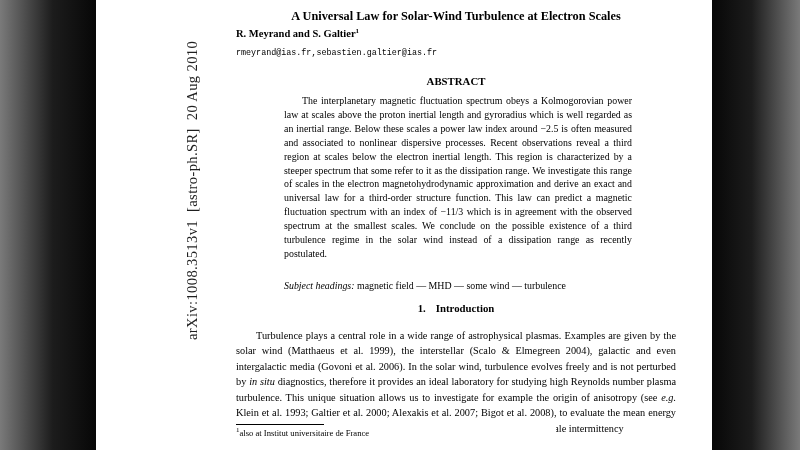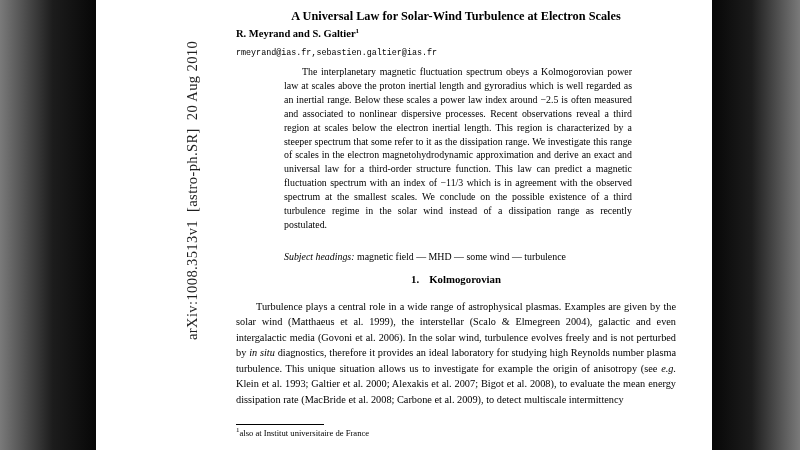--- a/index.html
+++ b/index.html
@@ -77,26 +77,27 @@
 
     <div class="content">
 
       <h1 class="title">A Universal Law for Solar-Wind Turbulence at Electron Scales</h1>
 
       <div class="authors"><span>R. Meyrand and S. Galtier</span><sup>1</sup></div>
 
 
       <div class="emails">rmeyrand@ias.fr,sebastien.galtier@ias.fr</div>
 
+      <div class="abs-heading">ABSTRACT</div>
 
       <p class="abs-text">The interplanetary magnetic fluctuation spectrum obeys a Kolmogorovian power law at scales above the proton inertial length and gyroradius which is well regarded as an inertial range. Below these scales a power law index around −2.5 is often measured and associated to nonlinear dispersive processes. Recent observations reveal a third region at scales below the electron inertial length. This region is characterized by a steeper spectrum that some refer to it as the dissipation range. We investigate this range of scales in the electron magnetohydrodynamic approximation and derive an exact and universal law for a third-order structure function. This law can predict a magnetic fluctuation spectrum with an index of −11/3 which is in agreement with the observed spectrum at the smallest scales. We conclude on the possible existence of a third turbulence regime in the solar wind instead of a dissipation range as recently postulated.</p>
 
       <div class="subject"><span class="lbl">Subject headings:</span><span> magnetic field — MHD — some wind — turbulence</span></div>
 
-      <div class="sec-heading"><span class="num">1.</span><span>Kolmogorovian</span></div>
+      <div class="sec-heading"><span class="num">1.</span><span>Introduction</span></div>
 
       <p class="intro-text"><span>Turbulence plays a central role in a wide range of astrophysical plasmas. Examples are given by the solar wind (Matthaeus et al. 1999), the interstellar (Scalo &amp; Elmegreen 2004), galactic and even intergalactic media (Govoni et al. 2006). In the solar wind, turbulence evolves freely and is not perturbed by </span><span class="it">in situ</span><span> diagnostics, therefore it provides an ideal laboratory for studying high Reynolds number plasma turbulence. This unique situation allows us to investigate for example the origin of anisotropy (see </span><span class="it">e.g.</span><span> Klein et al. 1993; Galtier et al. 2000; Alexakis et al. 2007; Bigot et al. 2008), to evaluate the mean energy dissipation rate (MacBride et al. 2008; Carbone et al. 2009), to detect multiscale intermittency</span></p>
 
     </div>
 
     <div class="footnote">
       <div class="footnote-rule"></div>
       <div><sup>1</sup><span>also at Institut universitaire de France</span></div>
     </div>
 

